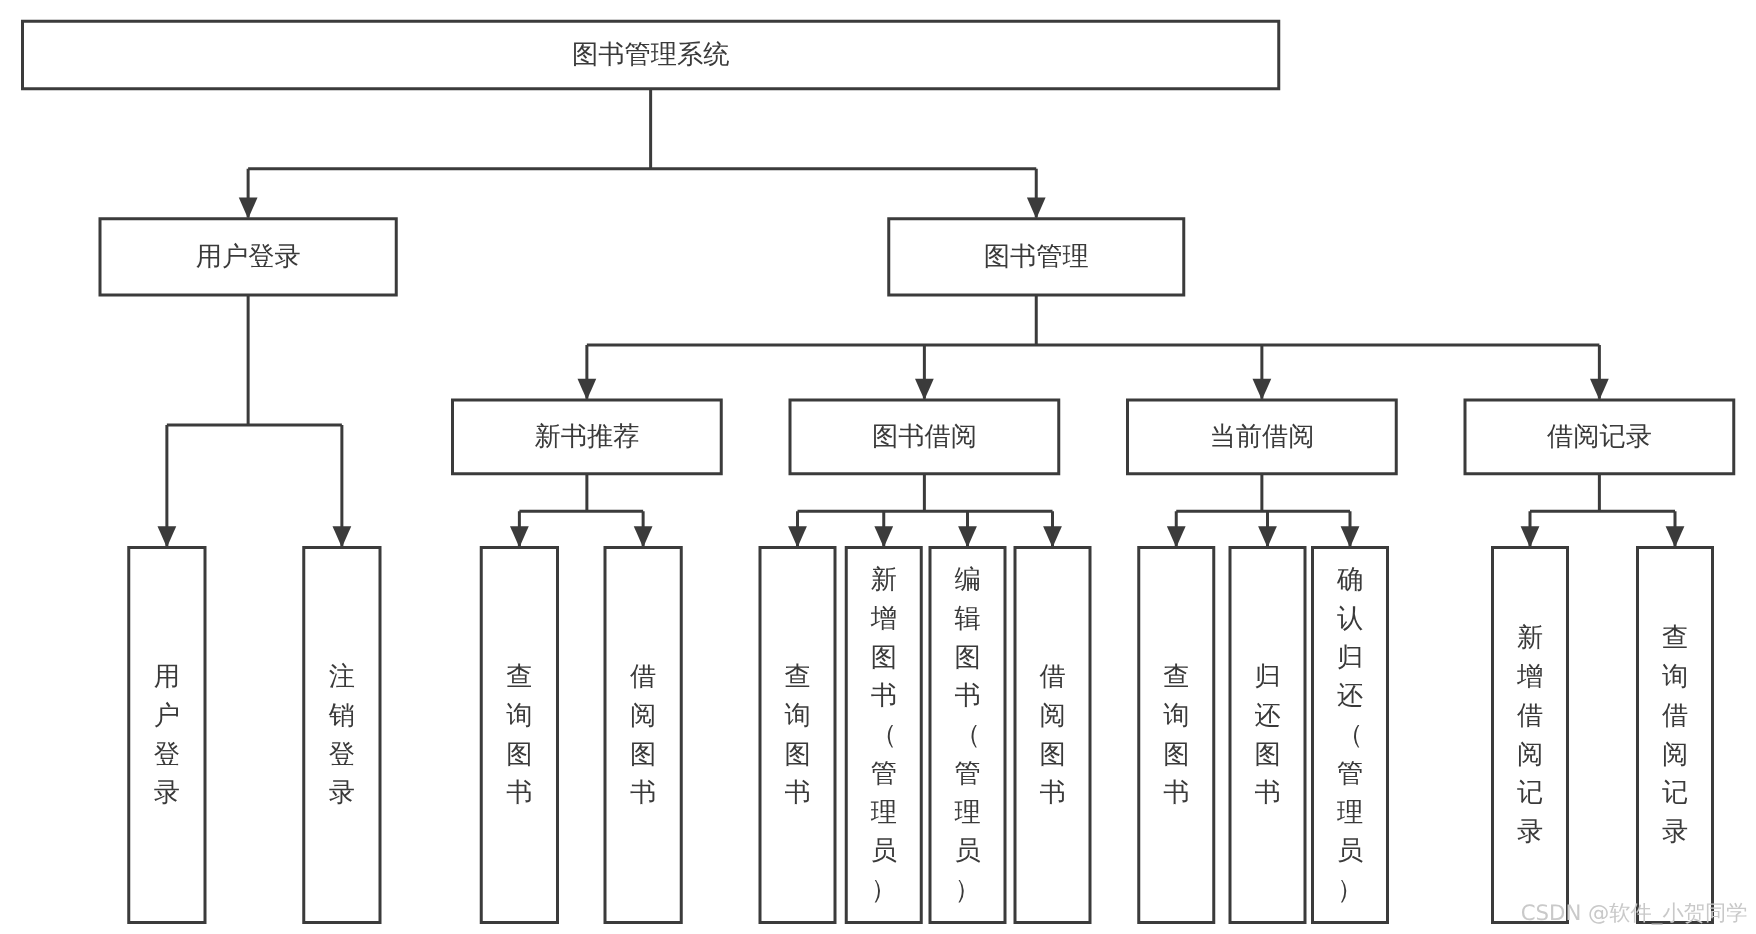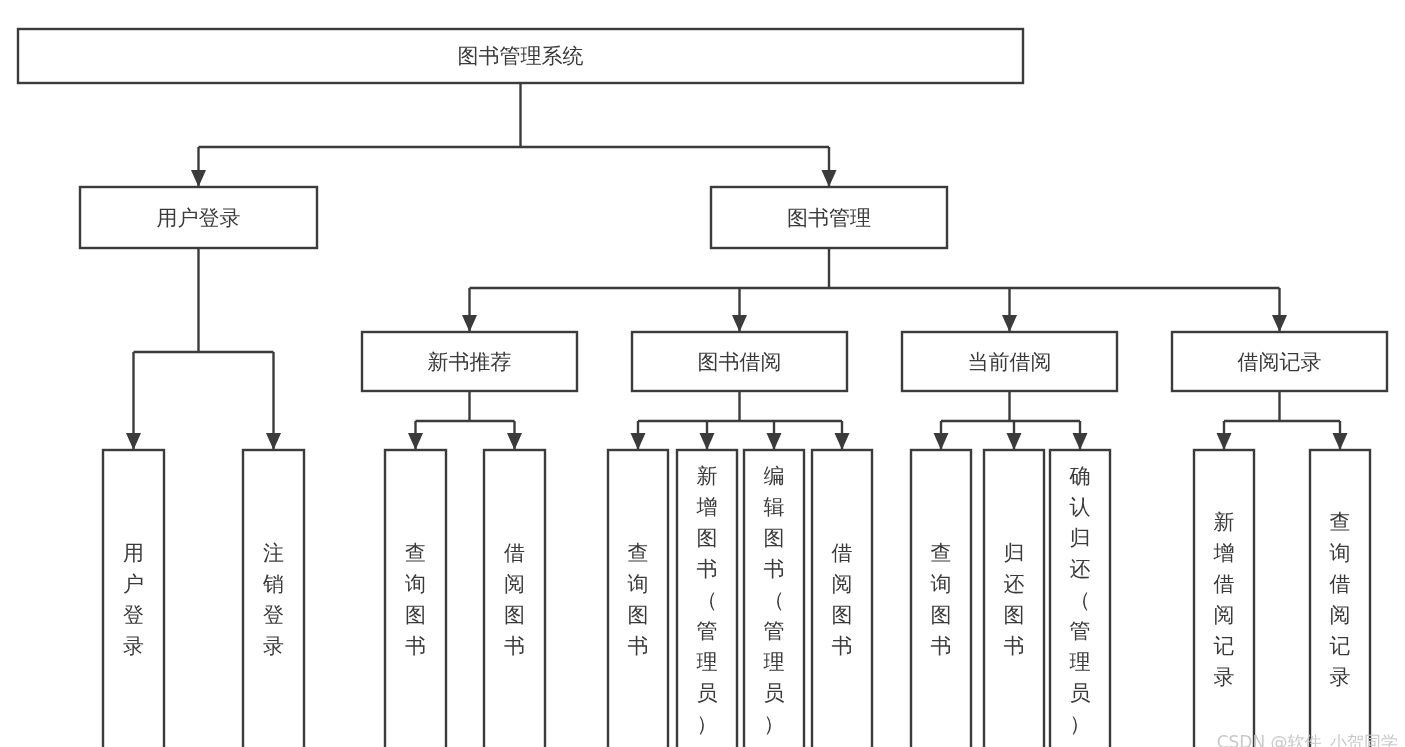--- a/index.html
+++ b/index.html
@@ -10,21 +10,21 @@
   body {
     width: 1405px;
     height: 747px;
     position: relative;
     font-family: "DejaVu Sans", "Liberation Sans", sans-serif;
     overflow: hidden;
   }
   #diagram-root {
     position: absolute;
     left: 0;
-    top: 16px;
+    top: 4px;
     width: 1405px;
     height: 605px;
   }
   .node-box {
     fill: #ffffff;
     stroke: #3b3b3b;
     stroke-width: 2.4;
   }
   .node-label {
     fill: #3a3a3a;

